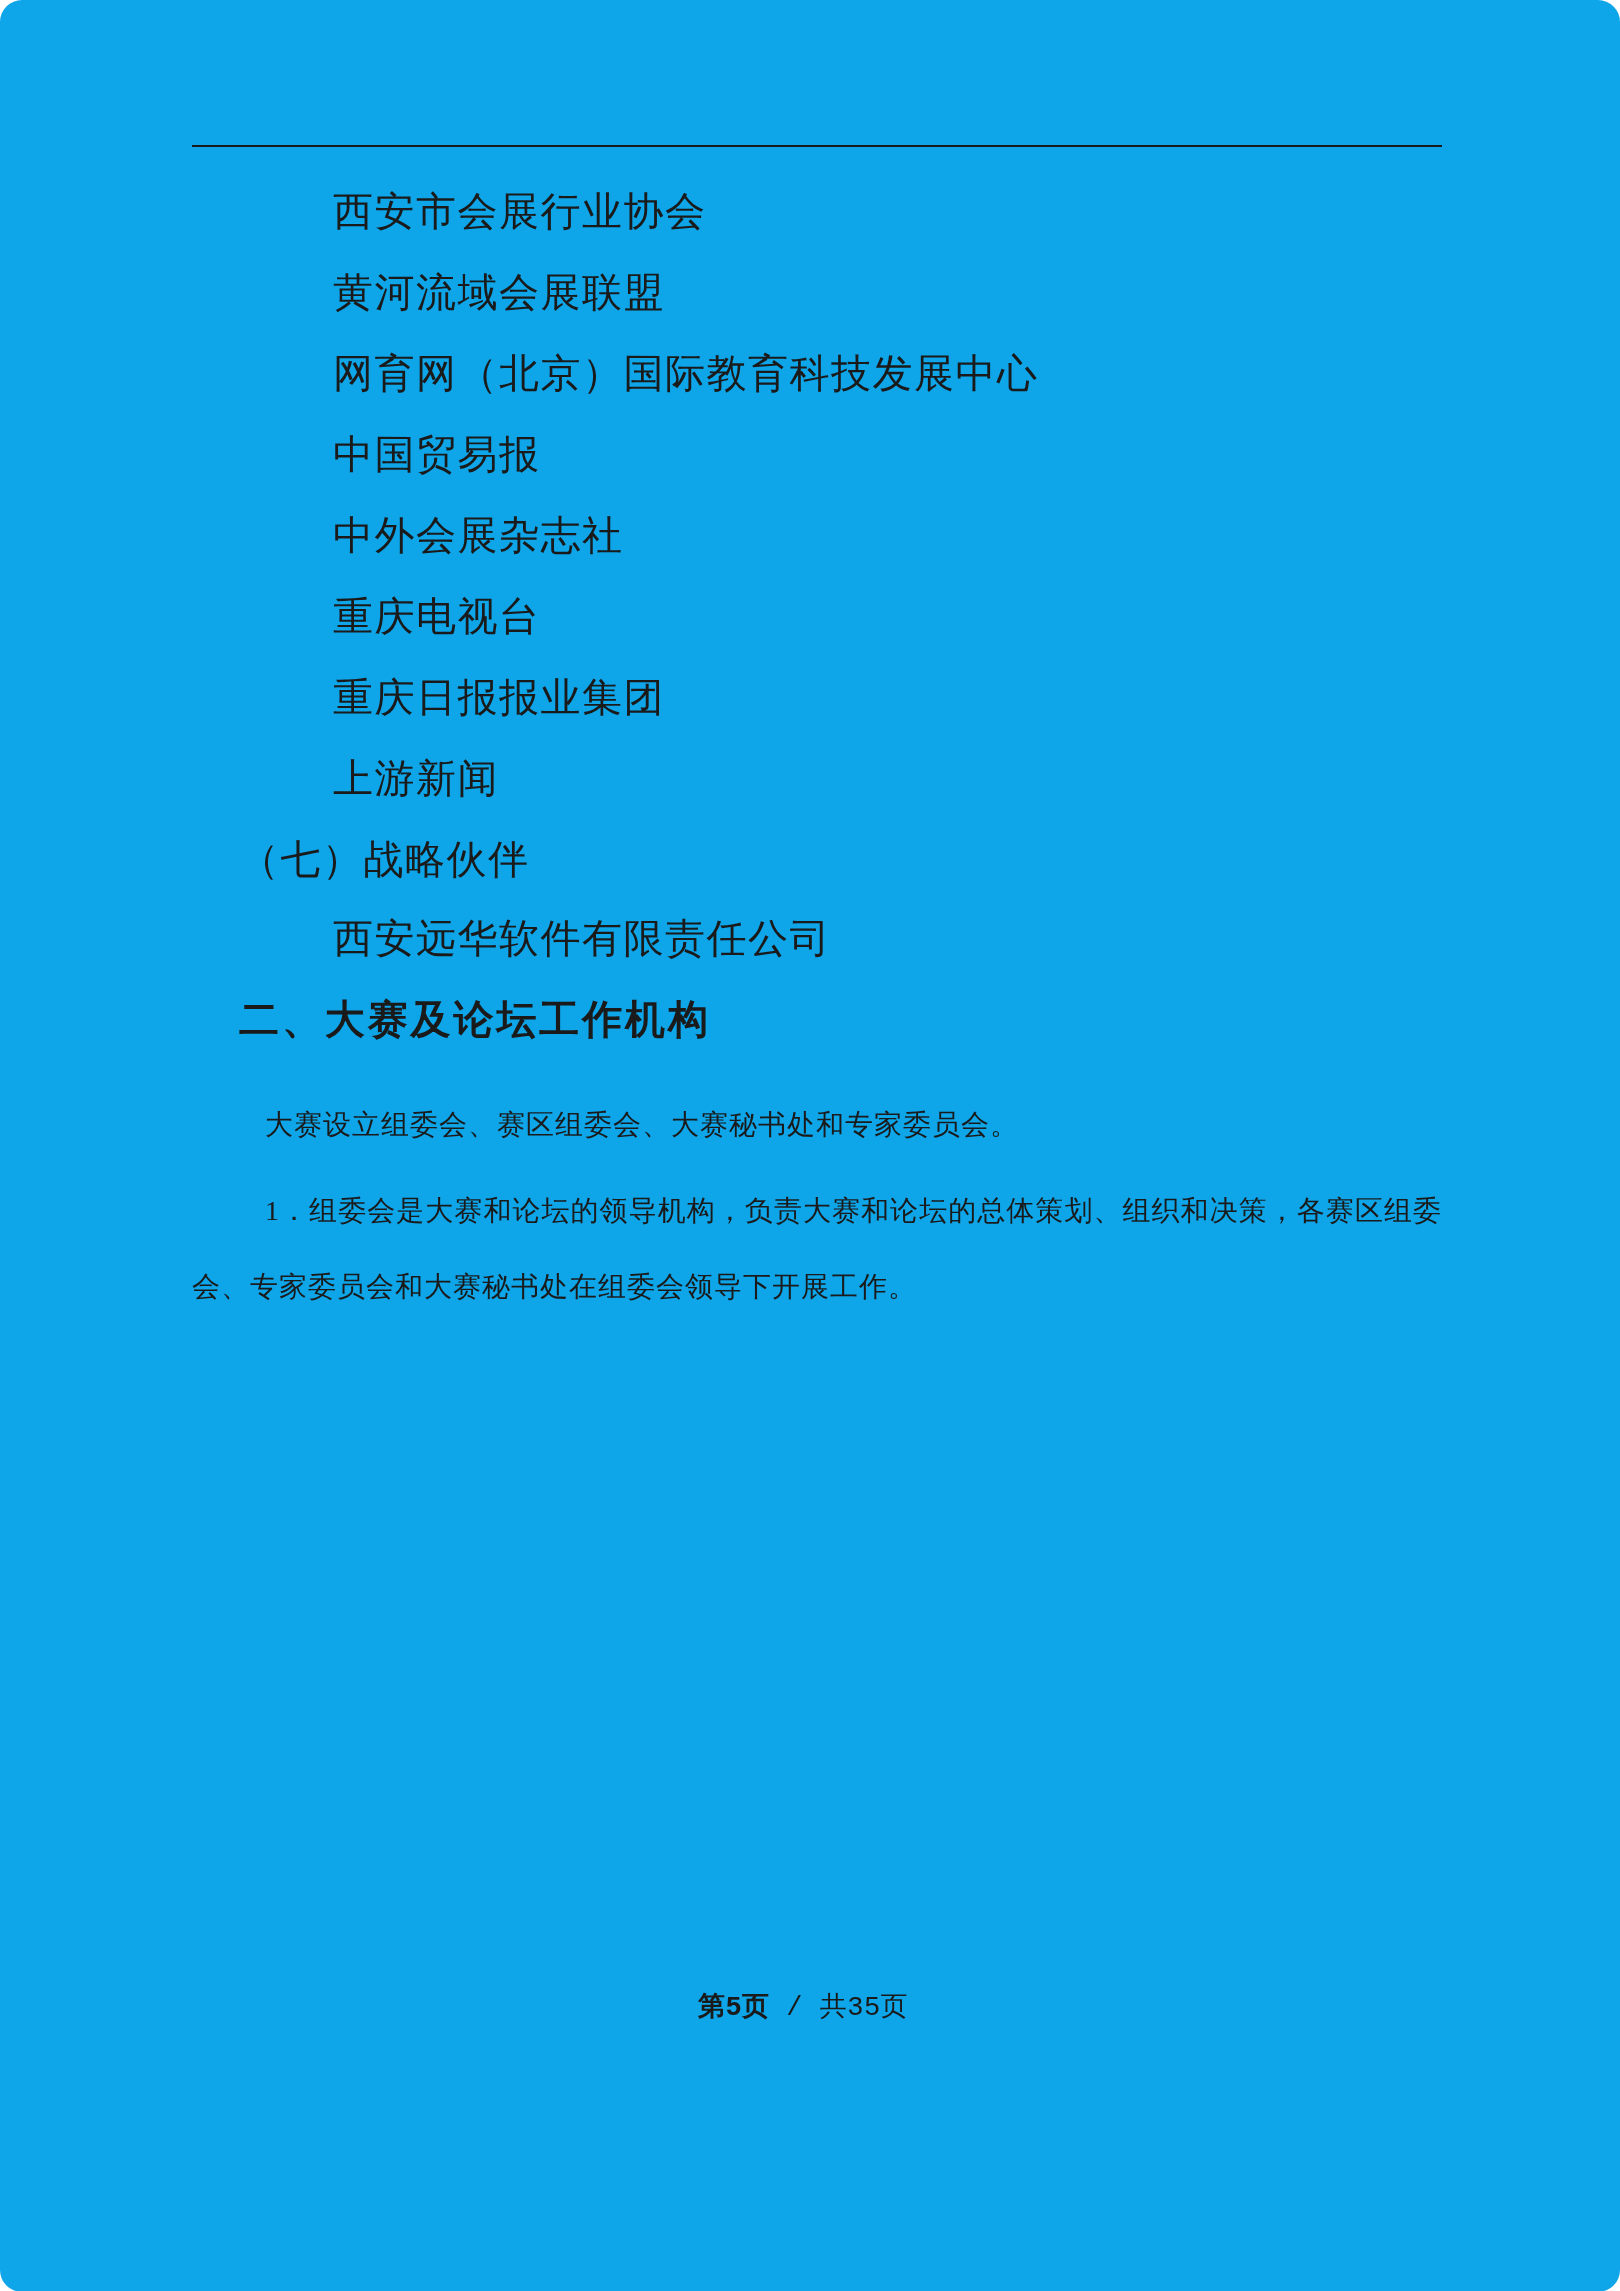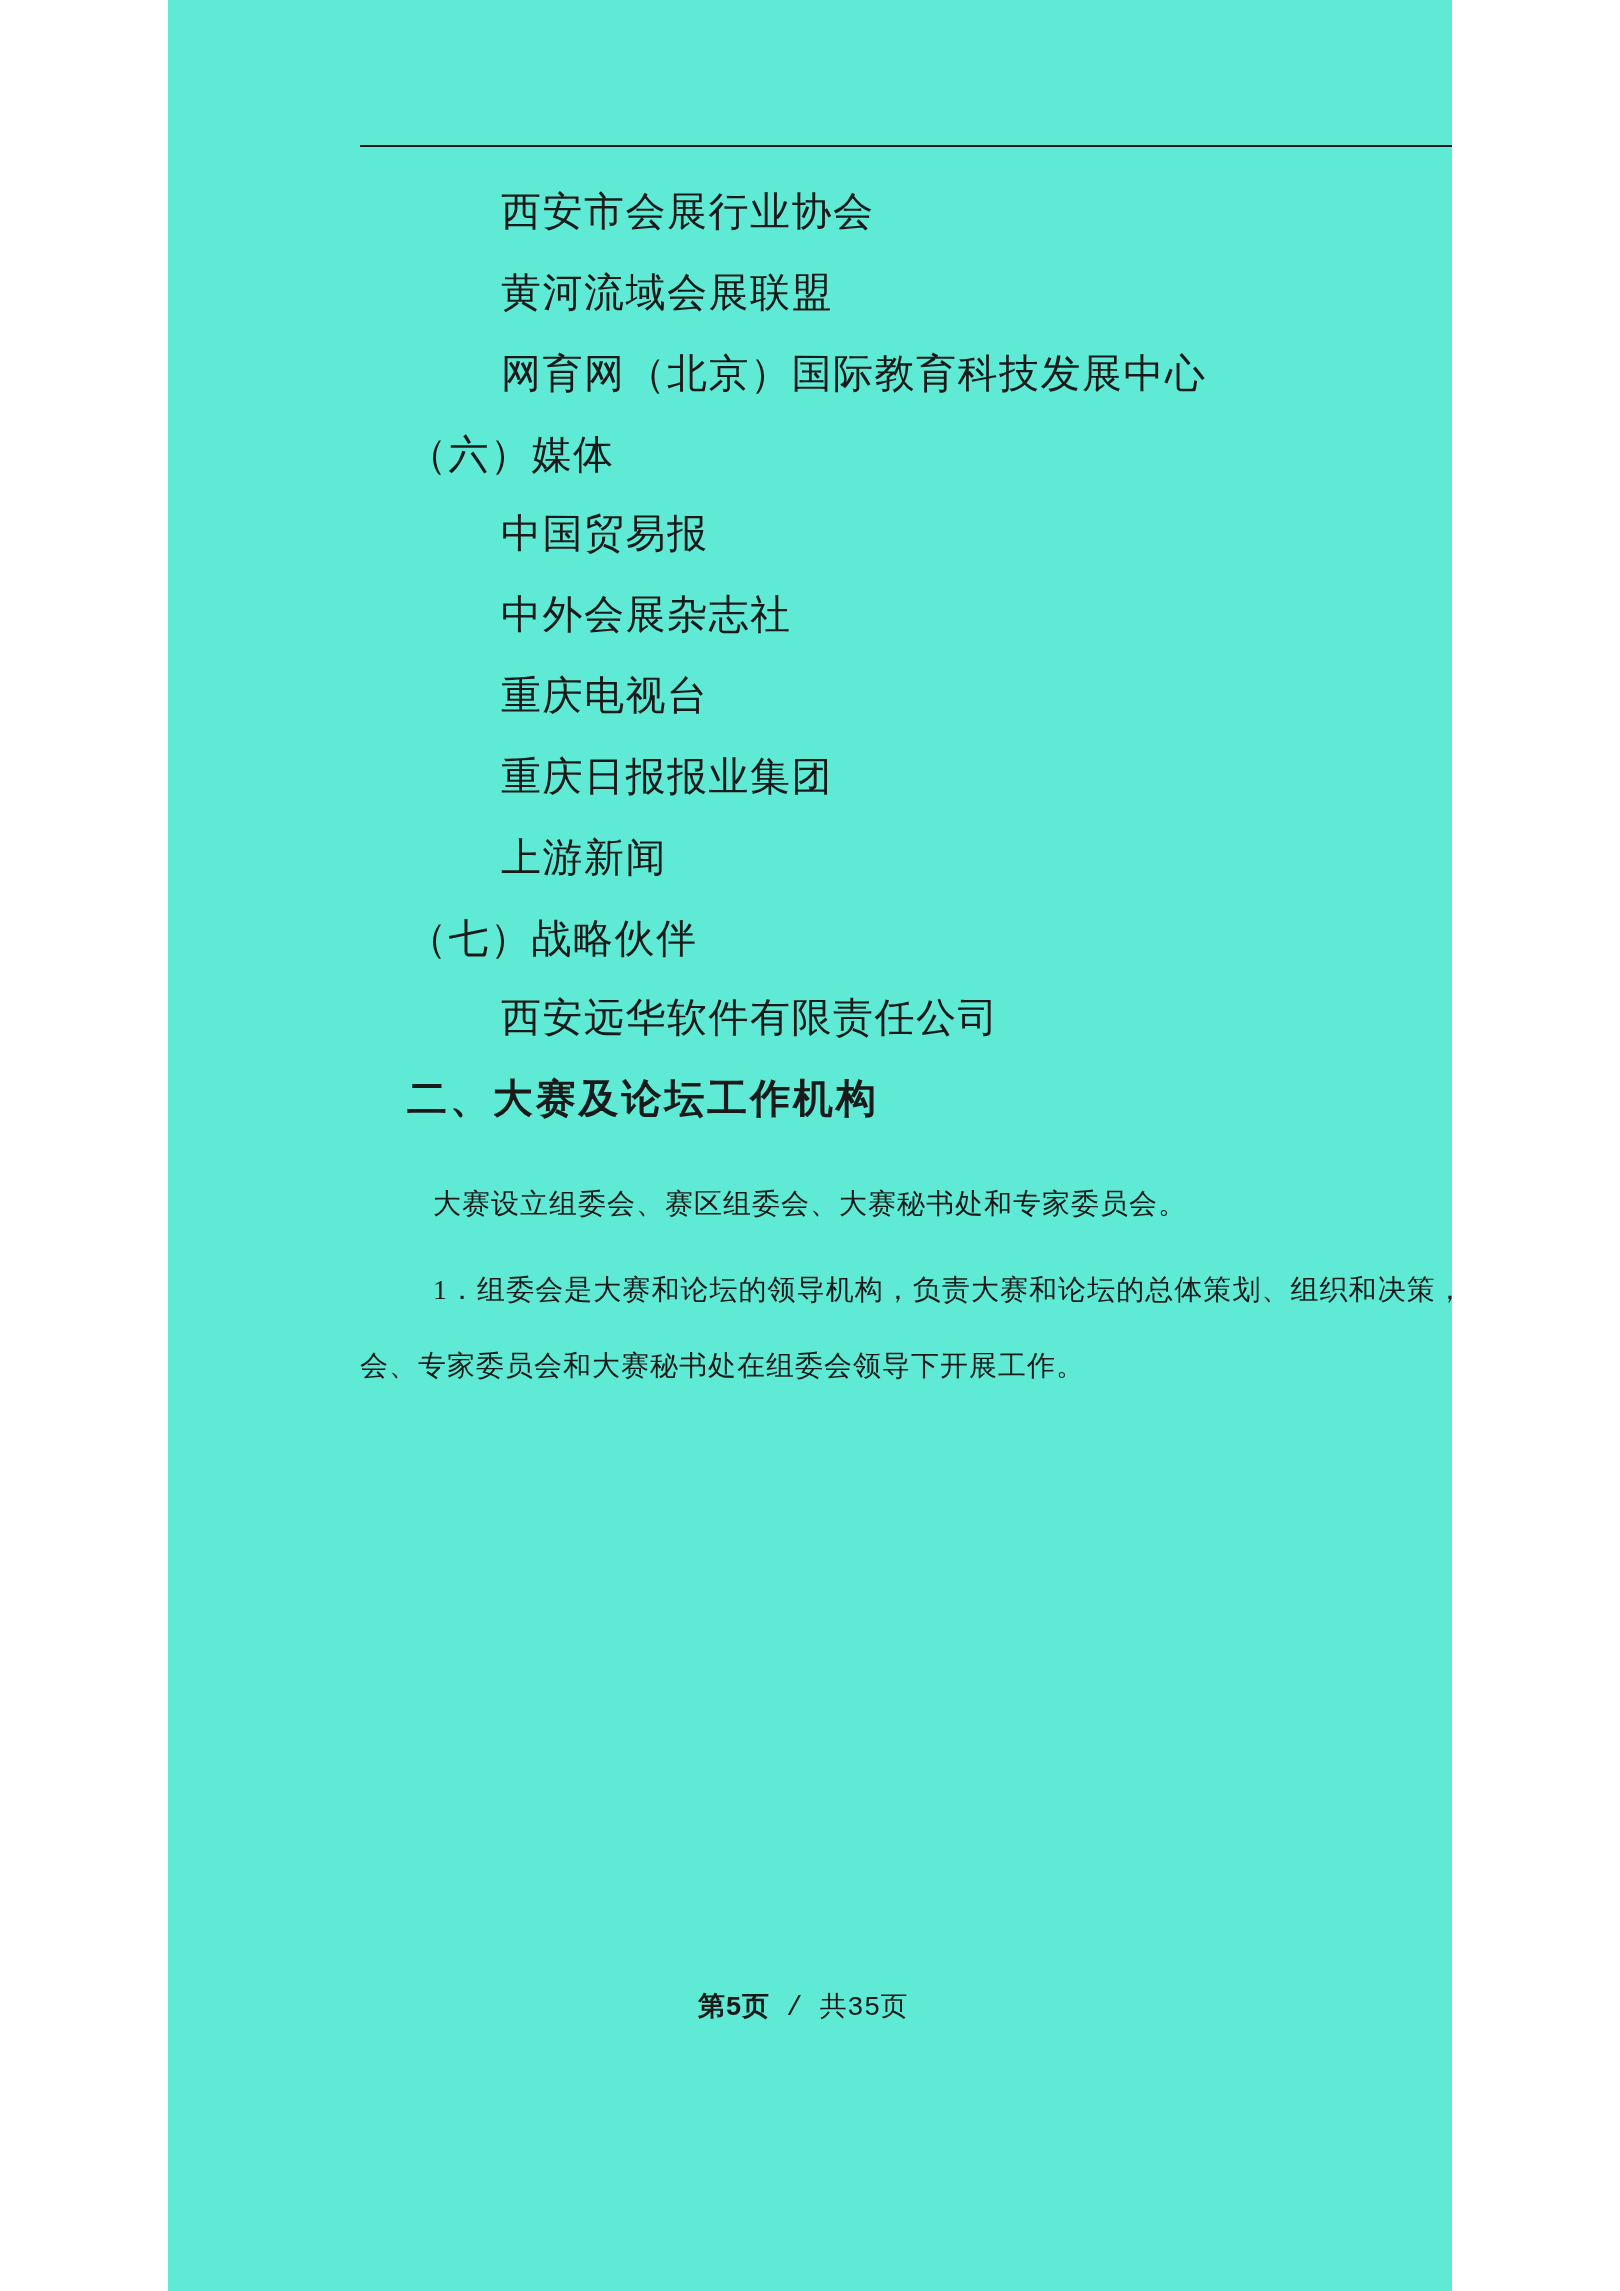--- a/index.html
+++ b/index.html
@@ -6,26 +6,27 @@
     margin: 0;
     padding: 0;
     background: #ffffff;
   }
   body {
     font-family: "Liberation Serif", "DejaVu Serif", serif;
     color: #000000;
   }
   .page {
     position: relative;
-    width: 1284px;
+    width: 1620px;
     height: 2292px;
     margin: 0 auto;
-    background: #5eead4;
+    background: #0ea5e9;
     box-sizing: border-box;
     overflow: hidden;
+    border-radius: 22px;
   }
   .header-rule {
     position: absolute;
     left: 192px;
     top: 145px;
     width: 1250px;
     height: 0;
     border-top: 2px solid #1a1a1a;
   }
   .content {
@@ -86,21 +87,20 @@
 <div class="page">
 
   <div class="header-rule"></div>
 
   <div class="content">
 
     <div class="line indent-org">西安市会展行业协会</div>
     <div class="line indent-org">黄河流域会展联盟</div>
     <div class="line indent-org">网育网（北京）国际教育科技发展中心</div>
 
-    <div class="line indent-sec">（六）媒体</div>
 
     <div class="line indent-org">中国贸易报</div>
     <div class="line indent-org">中外会展杂志社</div>
     <div class="line indent-org">重庆电视台</div>
     <div class="line indent-org">重庆日报报业集团</div>
     <div class="line indent-org">上游新闻</div>
 
     <div class="line indent-sec">（七）战略伙伴</div>
 
     <div class="line indent-org">西安远华软件有限责任公司</div>

